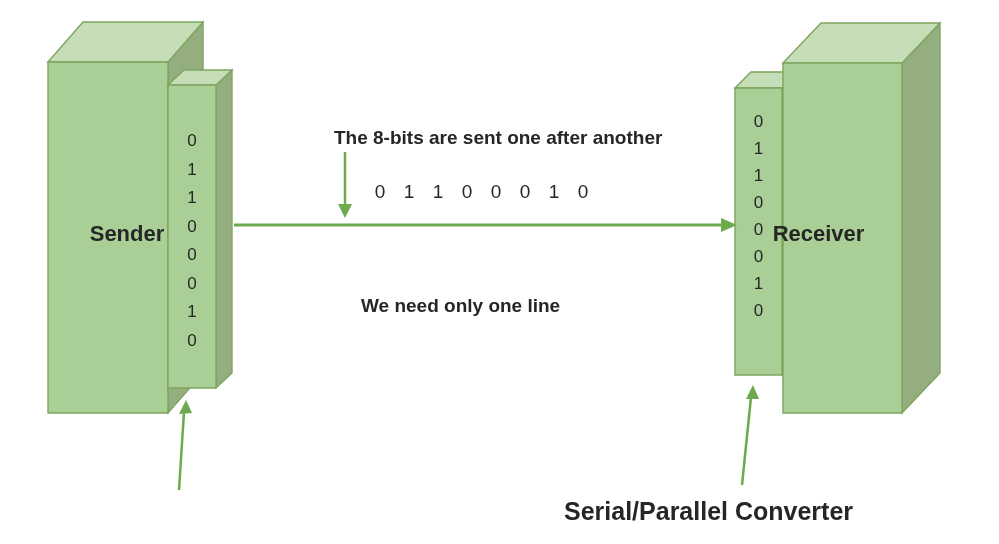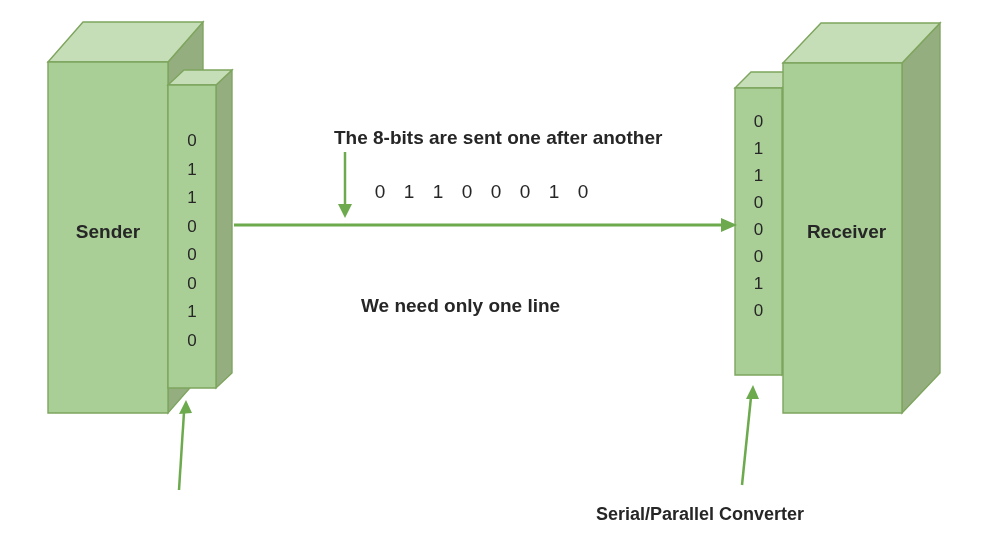--- a/index.html
+++ b/index.html
@@ -11,35 +11,35 @@
     color:var(--text_color,#262626);
     overflow:hidden;
   }
   #diagram-svg{position:absolute;left:0;top:0;}
   .face-front{fill:var(--box_front,#a9cf97);stroke:var(--box_stroke,#7ea55e);stroke-width:1.4;}
   .face-top{fill:var(--box_top,#c6deb7);stroke:var(--box_stroke,#7ea55e);stroke-width:1.4;}
   .face-side{fill:var(--box_side,#95ae7f);stroke:var(--box_stroke,#7ea55e);stroke-width:1.4;}
   .arrow-line{stroke:var(--arrow_color,#6caa4d);fill:none;}
   .arrow-head{fill:var(--arrow_color,#6caa4d);stroke:none;}
   .txt{position:absolute;white-space:nowrap;font-weight:bold;}
-  .device-label{font-size:19px;text-align:center;}
+  .device-label{font-size:22px;text-align:center;padding-left:19px;}
   #sender-label{left:48px;top:221px;width:120px;}
-  #receiver-label{left:787px;top:221px;width:119px;}
+  #receiver-label{left:740px;top:221px;width:119px;}
   .bit-stack{position:absolute;text-align:center;font-size:17px;}
   .bit-stack .bit{display:block;}
   #sender-bits{left:168px;top:127px;width:48px;}
   #sender-bits .bit{line-height:28.5px;}
   #receiver-bits{left:735px;top:108px;width:47px;}
   #receiver-bits .bit{line-height:27px;}
   #channel-heading{left:334px;top:127px;font-size:19px;}
   #channel-bits{position:absolute;left:374px;top:181px;display:flex;gap:17px;font-size:19px;}
   #channel-bits .bit{display:inline-block;width:12px;text-align:center;}
   #channel-note{left:325px;top:295px;font-size:19px;margin-left:36px;}
   #label-parallel-serial{left:172px;top:497px;font-size:19px;}
-  #label-serial-parallel{left:596px;top:497px;font-size:18px;margin-top:7px;}
+  #label-serial-parallel{left:564px;top:497px;font-size:25px;}
 </style>
 </head>
 <body>
 
 <div id="stage">
 
   <svg id="diagram-svg" width="999" height="544" viewBox="0 0 999 544">
 
     <g>
       <polygon class="face-side" points="168,62 203,22 203,373 168,413"></polygon>

